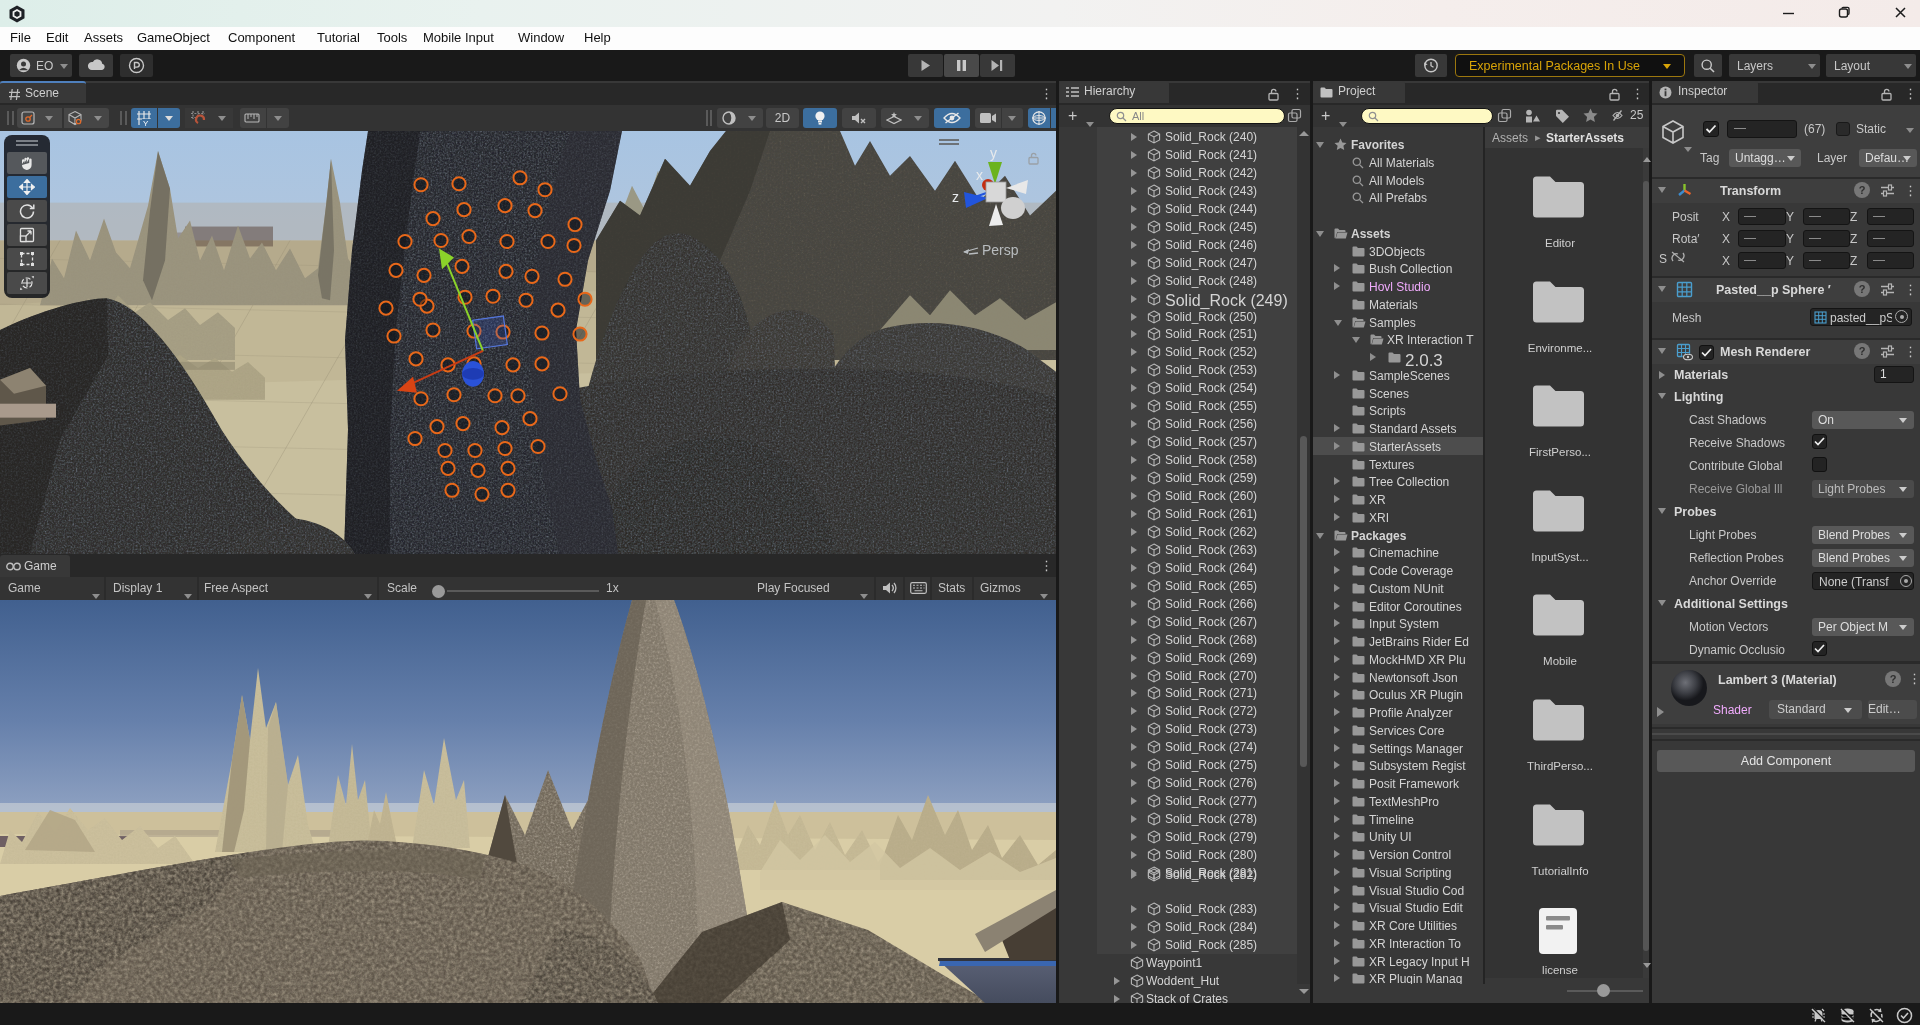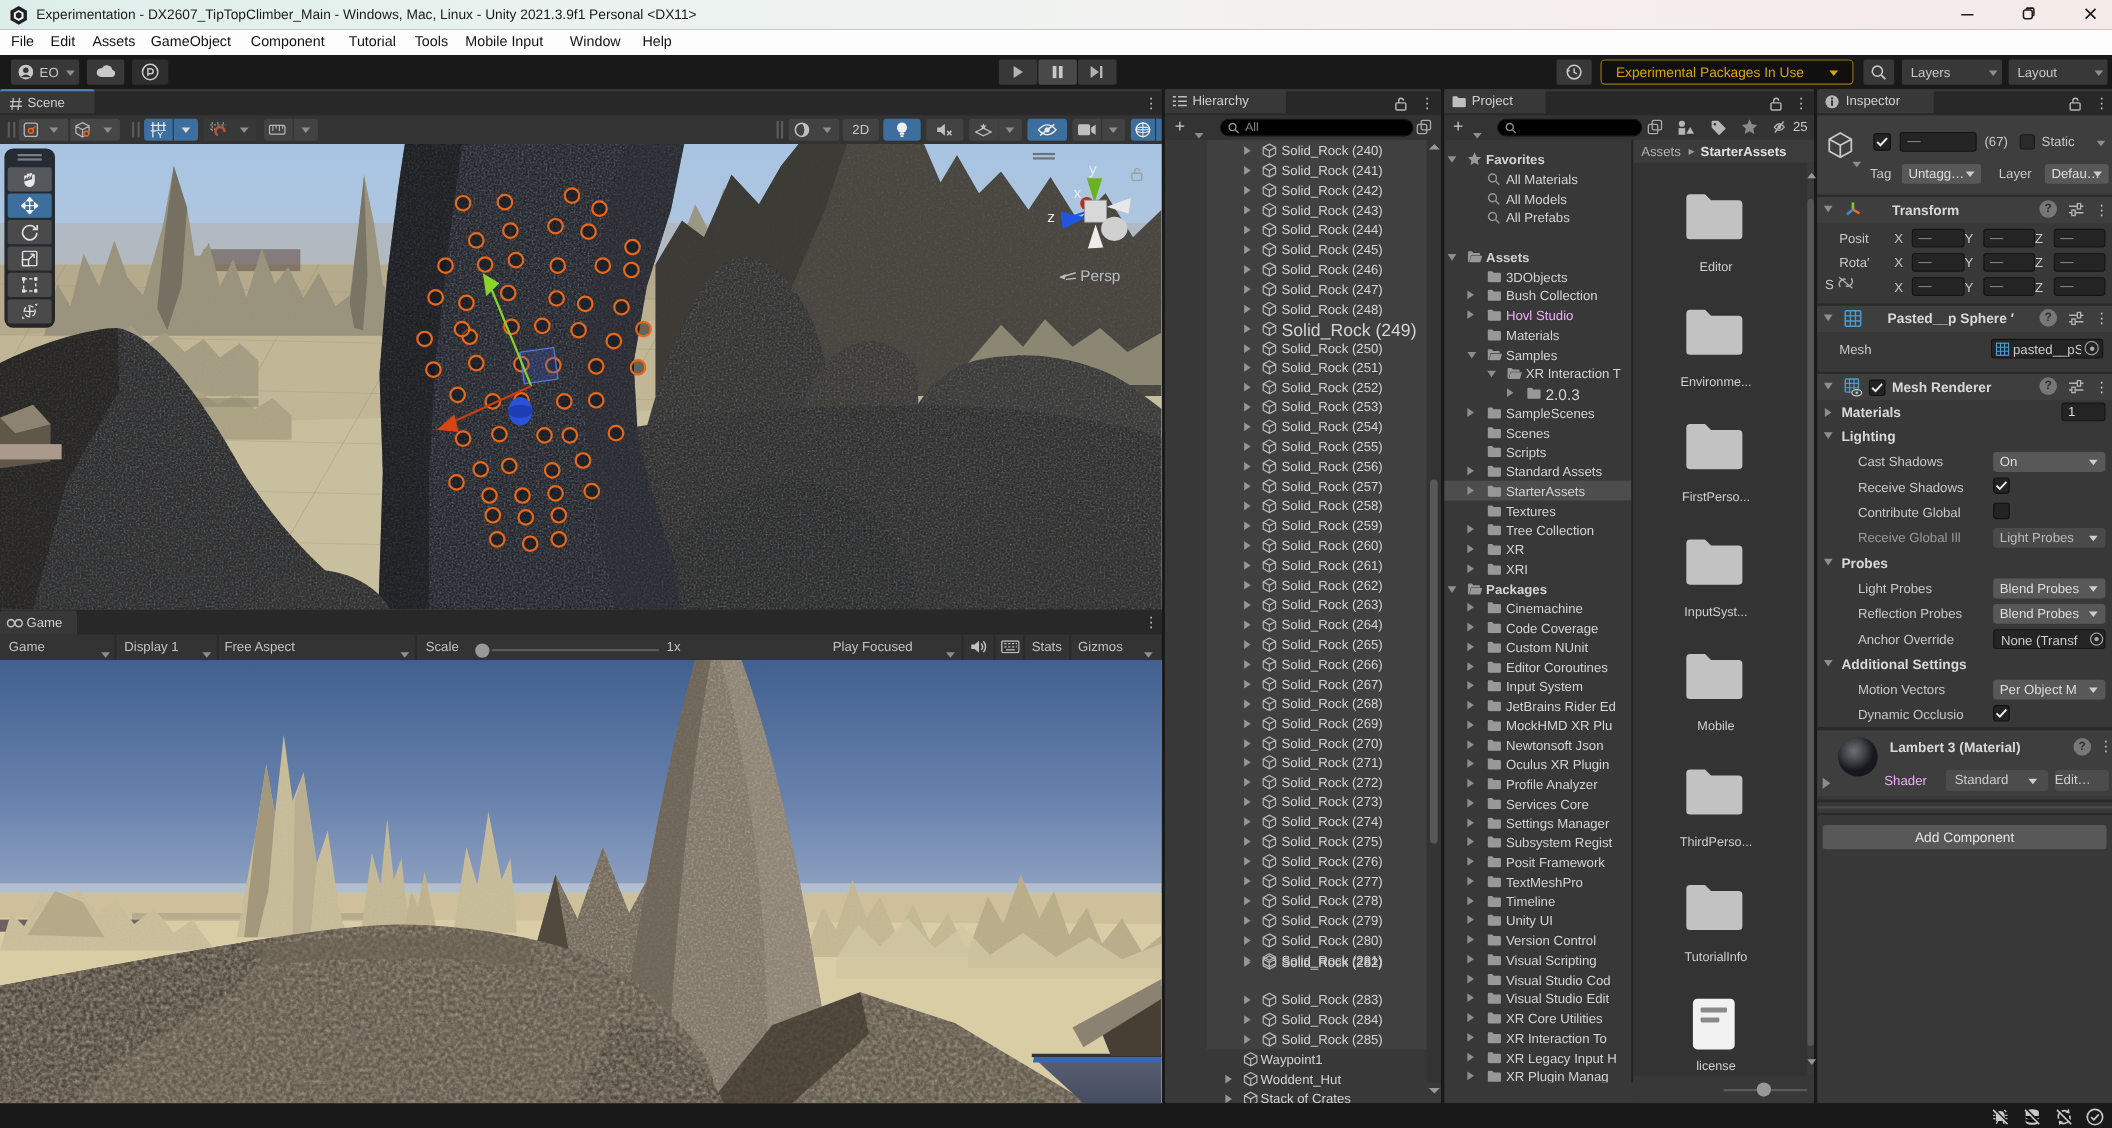--- a/index.html
+++ b/index.html
@@ -10,33 +10,32 @@
 #titlebar{left:0;top:0;width:1920px;height:27px;background:linear-gradient(90deg,#ddeee9 0%,#e9f2ef 25%,#f2f2f1 55%,#f5eeec 75%,#f4ebe9 100%);}
 #titlebar .title{position:absolute;left:33px;top:6px;font-size:12.5px;color:#1b1b1b;}
 #menubar{left:0;top:27px;width:1920px;height:23px;background:#fdfdfd;}
 .menuitem{position:absolute;top:3px;font-size:13px;color:#111;}
 #toolbar{left:0;top:50px;width:1920px;height:31px;background:#191919;}
 .tbtn{position:absolute;top:4px;height:23px;background:#383838;border-radius:2px;}
 .winbtn{position:absolute;top:0;width:17px;height:17px;color:#1c1c1c;}
 .tabbar{position:absolute;background:#282828;}
 .tab{position:absolute;top:0;height:22px;background:#383838;border-radius:3px 3px 0 0;color:#cfcfcf;font-size:12px;}
 .ptoolbar{position:absolute;background:#333333;}
-.searchbox{position:absolute;background:#000000;border:1px solid #141414;border-radius:10px;height:16px;color:#888;font-size:11px;}
+.searchbox{position:absolute;background:#fef9c3;border:1px solid #141414;border-radius:10px;height:16px;color:#888;font-size:11px;}
 .darrow{display:inline-block;width:0;height:0;border-top:5px solid #8e8e8e;border-left:4px solid transparent;border-right:4px solid transparent;margin:0 4px 2px 4px;vertical-align:middle;}
 </style>
 </head>
 <body>
 <div id="root">
   <div id="titlebar" class="abs">
     <svg class="abs" style="left:8px;top:5px" width="18" height="18" viewBox="0 0 18 18">
         <path d="M9 0.5 16.5 4.8 16.5 13.2 9 17.5 1.5 13.2 1.5 4.8 Z" fill="#1d2025"></path>
         <path d="M9 4 13.4 6.5 13.4 11.5 9 14 4.6 11.5 4.6 6.5 Z" fill="#f0f0f0"></path>
         <path d="M9 6 11.6 7.5 11.6 10.5 9 12 6.4 10.5 6.4 7.5 Z" fill="#1d2025"></path>
       </svg>
-    <div class="title">Experimentation - DX2607_TipTopClimber_Main - Windows, Mac, Linux - Unity 2021.3.9f1 Personal &lt;DX11&gt;</div>
     <svg class="winbtn" style="left:1780px;top:5px" width="17" height="17" viewBox="0 0 17 17">
         <path d="M3 8.5 H14" stroke="#1c1c1c" stroke-width="1.4"></path>
       </svg>
     <svg class="winbtn" style="left:1836px;top:4px" width="17" height="17" viewBox="0 0 17 17">
         <rect x="3.5" y="5" width="8" height="8" rx="2" fill="none" stroke="#1c1c1c" stroke-width="1.4"></rect>
         <path d="M6 4.6 Q6 3.4 7.2 3.4 L11.6 3.4 Q13 3.4 13 4.8 L13 9.2 Q13 10.4 11.8 10.4" fill="none" stroke="#1c1c1c" stroke-width="1.4"></path>
       </svg>
     <svg class="winbtn" style="left:1892px;top:4px" width="17" height="17" viewBox="0 0 17 17">
         <path d="M4 4 L13 13 M13 4 L4 13" stroke="#1c1c1c" stroke-width="1.5"></path>
       </svg>
@@ -1195,21 +1194,21 @@
           </span>
           <span style="position:absolute;left:74px;top:2px;font-size:12px;color:#d4d4d4;font-weight:normal">XR Interaction T</span>
         </div>
 <div class="abs" style="left:0;top:222.0px;width:170px;height:18px">
           <span style="position:absolute;left:57px;top:4px;width:0;height:0;border-left:6px solid #8e8e8e;border-top:4.5px solid transparent;border-bottom:4.5px solid transparent"></span>
           <span style="position:absolute;left:75px;top:0">
             <svg width="13" height="11" viewBox="0 0 13 11" style="position:absolute;top:3px">
               <path d="M0.5 1.5 a1 1 0 0 1 1-1 H4.5 L6 2 H11.5 a1 1 0 0 1 1 1 V9.5 a1 1 0 0 1 -1 1 H1.5 a1 1 0 0 1 -1 -1 Z" fill="#989898"></path>
             </svg>
           </span>
-          <span style="position:absolute;left:92px;top:2px;font-size:14px;color:#d4d4d4;font-weight:normal">2.0.3</span>
+          <span style="position:absolute;left:92px;top:2px;font-size:17px;color:#d4d4d4;font-weight:normal">2.0.3</span>
         </div>
 <div class="abs" style="left:0;top:239.8px;width:170px;height:18px">
           <span style="position:absolute;left:21px;top:4px;width:0;height:0;border-left:6px solid #8e8e8e;border-top:4.5px solid transparent;border-bottom:4.5px solid transparent"></span>
           <span style="position:absolute;left:39px;top:0">
             <svg width="13" height="11" viewBox="0 0 13 11" style="position:absolute;top:3px">
               <path d="M0.5 1.5 a1 1 0 0 1 1-1 H4.5 L6 2 H11.5 a1 1 0 0 1 1 1 V9.5 a1 1 0 0 1 -1 1 H1.5 a1 1 0 0 1 -1 -1 Z" fill="#989898"></path>
             </svg>
           </span>
           <span style="position:absolute;left:56px;top:2px;font-size:12px;color:#d4d4d4;font-weight:normal">SampleScenes</span>
         </div>

